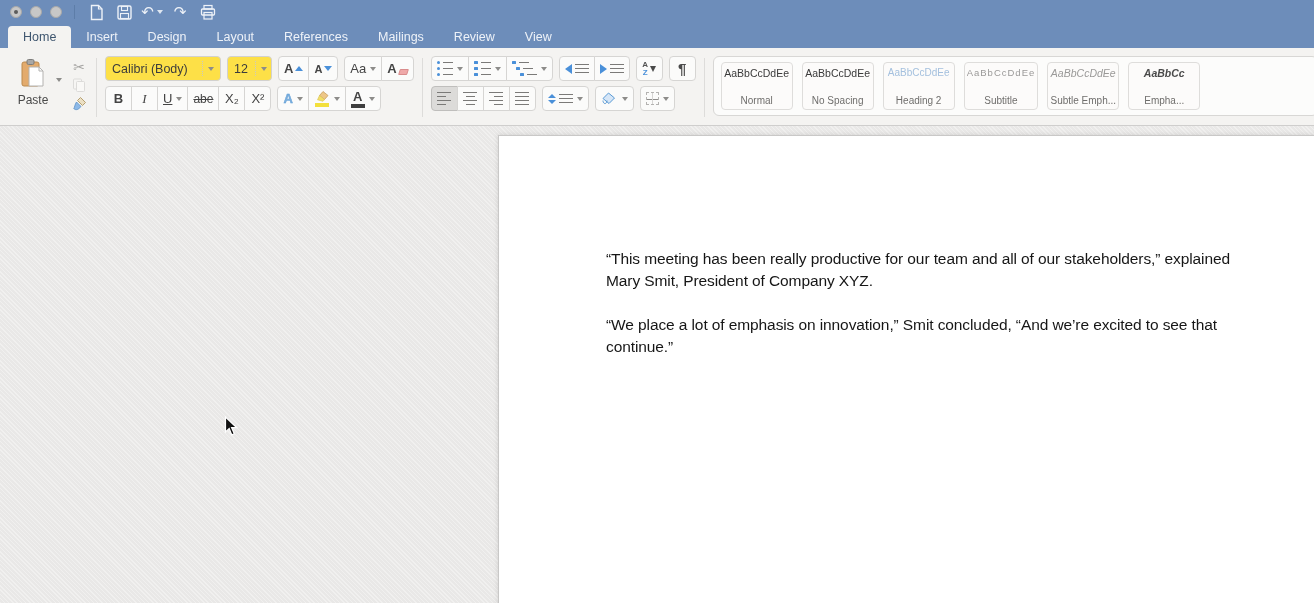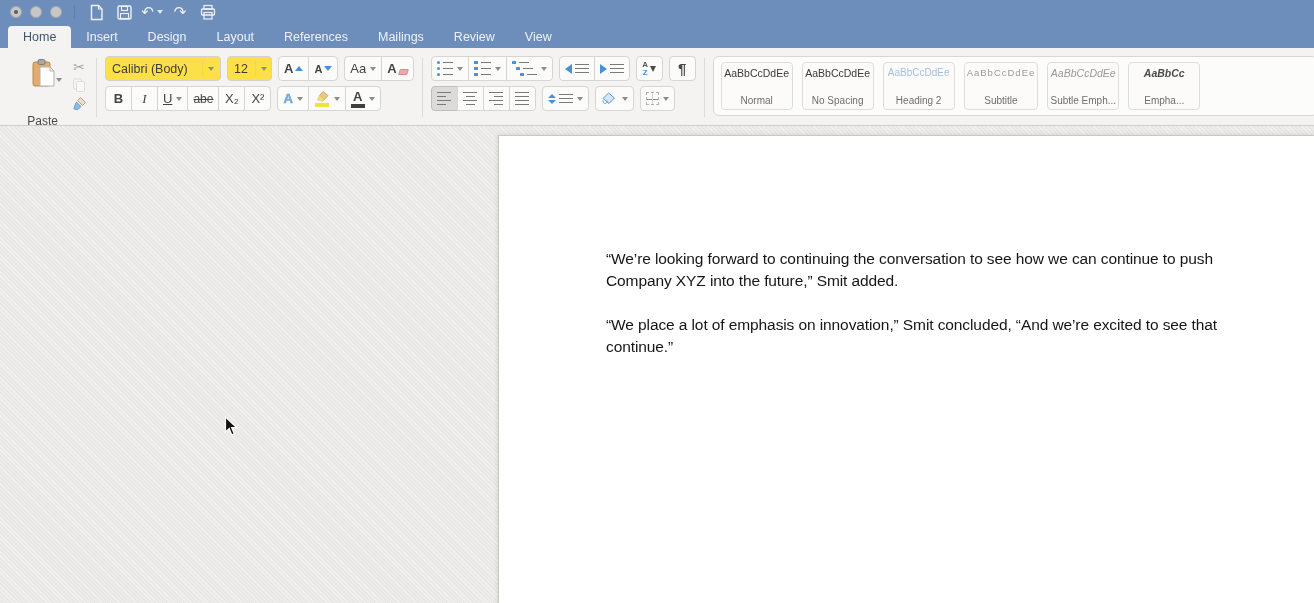--- a/index.html
+++ b/index.html
@@ -36,21 +36,21 @@
   .seg { display:flex; }
   .seg .rbtn { border-radius:0; margin-left:-1px; }
   .seg .rbtn:first-child { border-radius:4px 0 0 4px; margin-left:0; }
   .seg .rbtn:last-child { border-radius:0 4px 4px 0; }
   .seg .rbtn:only-child { border-radius:4px; }
   .caret { width:0; height:0; border-left:3px solid transparent; border-right:3px solid transparent; border-top:4px solid #8d8c8a; }
   .rbtn .caret { margin-left:4px; }
 
   
   .paste-wrap { display:flex; align-items:flex-start; }
-  .paste-btn { display:flex; flex-direction:column; align-items:flex-end; width:50px; padding-top:2px;gap:21px; }
+  .paste-btn { display:flex; flex-direction:column; align-items:center; width:50px; padding-top:2px; }
   .paste-lbl { font-size:12px; color:#4a4a4a; margin-top:3px; }
   .paste-caret { margin:22px 0 0 -2px; }
   .clip-col { display:flex; flex-direction:column; justify-content:space-between; height:56px; margin-left:8px; padding-top:2px; }
   .mini { width:18px; height:17px; display:flex; align-items:center; justify-content:center; font-size:13px; color:#9b9a98; }
   .cut-glyph { font-family:"DejaVu Sans", sans-serif; font-size:14px; color:#a4a3a1; }
 
   
   .combo { display:flex; align-items:center; height:25px; background:#fde047; border:1px solid #d2d1cf; border-radius:4px; padding:0 6px; font-size:12.5px; color:#3c3c3c; }
   .combo .cval { flex:1; }
   .combo .cdiv { width:1px; height:15px; border-left:1px dotted #c9c8c6; margin:0 5px 0 7px; }
@@ -467,20 +467,20 @@
     <div class="style-item st-emph">
       <span class="style-prev">AaBbCc</span>
       <span class="style-lbl">Empha...</span>
     </div>
   </div>
 </div>
 
 <div class="docarea">
   <div class="page">
     <div class="page-content">
-      <p>“We’re looking forward to continuing the conversation to see how we can continue to push Company XYZ into the future,” Smit added.</p>
+      <p>“This meeting has been really productive for our team and all of our stakeholders,” explained Mary Smit, President of Company XYZ.</p>
       <p>“We place a lot of emphasis on innovation,” Smit concluded, “And we’re excited to see that continue.”</p>
     </div>
   </div>
   <svg class="cursor" width="15" height="21" viewBox="0 0 15 21">
     <path d="M1.5 1 L1.5 16 L5.2 12.6 L7.8 18.9 L10.3 17.8 L7.6 11.7 L12.8 11.7 Z" fill="#111" stroke="#fff" stroke-width="1.2"></path>
   </svg>
 </div>
 
 </body></html>

